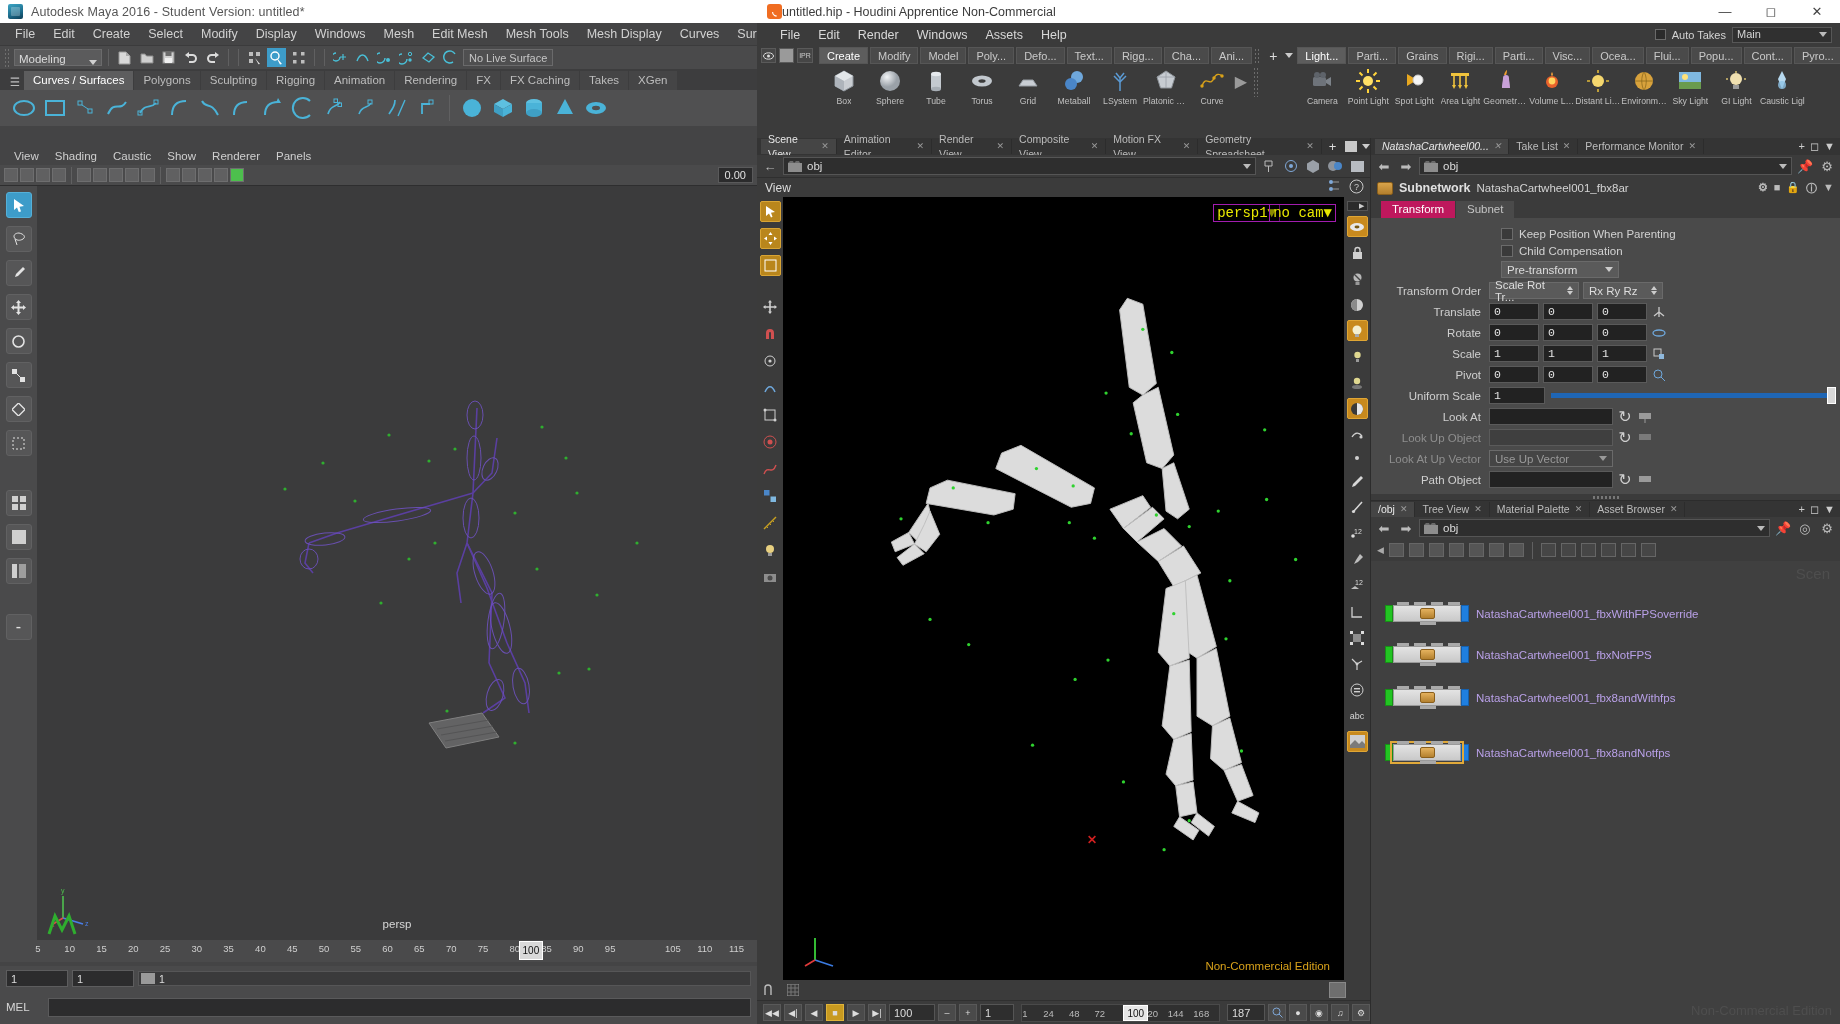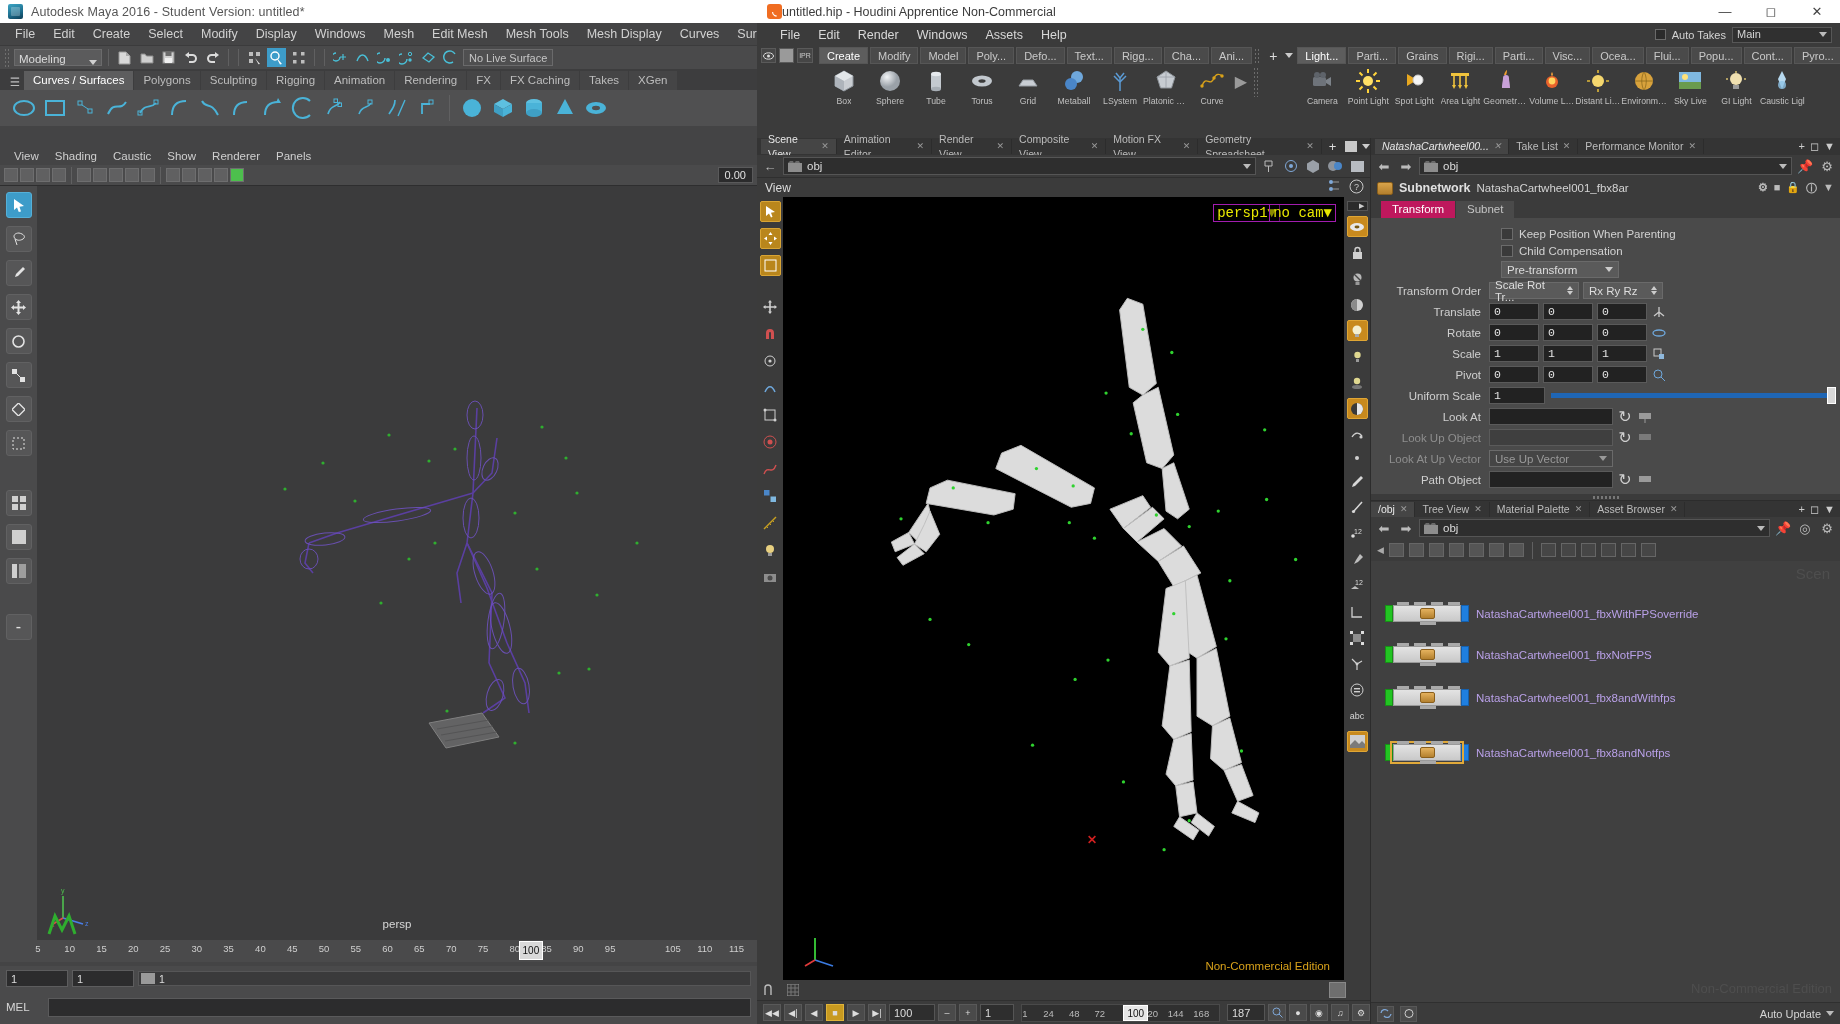--- a/index.html
+++ b/index.html
@@ -846,21 +846,21 @@
             <div class="tl">Environmen...</div>
             </div>
           <div class="h-tool">
             <div class="ic">
                 <svg width="26" height="26" viewBox="0 0 26 26">
                   <rect x="2" y="4" width="22" height="10" fill="#7fb8e0"></rect>
                   <circle cx="8" cy="9" r="3" fill="#ffe27a"></circle>
                   <path d="M2 14h22v7H2z" fill="#6a9b4e"></path>
                 </svg>
               </div>
-            <div class="tl">Sky Live</div>
+            <div class="tl">Sky Light</div>
             </div>
           <div class="h-tool">
             <div class="ic">
                 <svg width="26" height="26" viewBox="0 0 26 26">
                   <circle cx="13" cy="11" r="6" fill="#f0e0b0"></circle>
                   <rect x="10" y="17" width="6" height="4" fill="#9a9a9a"></rect>
                   <path d="M13 3v2M5 11H3M23 11h-2" stroke="#d8c070" stroke-width="1.5"></path>
                 </svg>
               </div>
             <div class="tl">GI Light</div>
@@ -1621,33 +1621,16 @@
               <div class="bx"></div>
               <div class="outpin"></div>
             </div>
             <div class="rflag"></div>
             <div class="nname">NatashaCartwheel001_fbx8andNotfps</div>
           </div>
 
           <div class="net-watermark" style="bottom:6px; right:8px; font-size:13px">Non-Commercial Edition</div>
         </div>
 
-        <div id="h-statusbar">
-          <div class="sb-ic">
-            <svg width="12" height="11" viewBox="0 0 12 11">
-                <path d="M1 5a4 4 0 017-2" fill="none" stroke="#7fa8d8" stroke-width="1.3"></path>
-                <path d="M11 6a4 4 0 01-7 2" fill="none" stroke="#7fa8d8" stroke-width="1.3"></path>
-              </svg>
-            </div>
-          <div class="sb-ic">
-            <svg width="12" height="11" viewBox="0 0 12 11">
-                <circle cx="6" cy="5.5" r="4" fill="none" stroke="#cfcfcf"></circle>
-              </svg>
-            </div>
-          <div class="autoupd">
-            <span>Auto Update</span>
-            <span style="border-left:4px solid transparent;border-right:4px solid transparent;border-top:5px solid #bbb"></span>
-          </div>
-        </div>
       </div>
     </div>
   </div>
 </div>
 
 </body></html>

